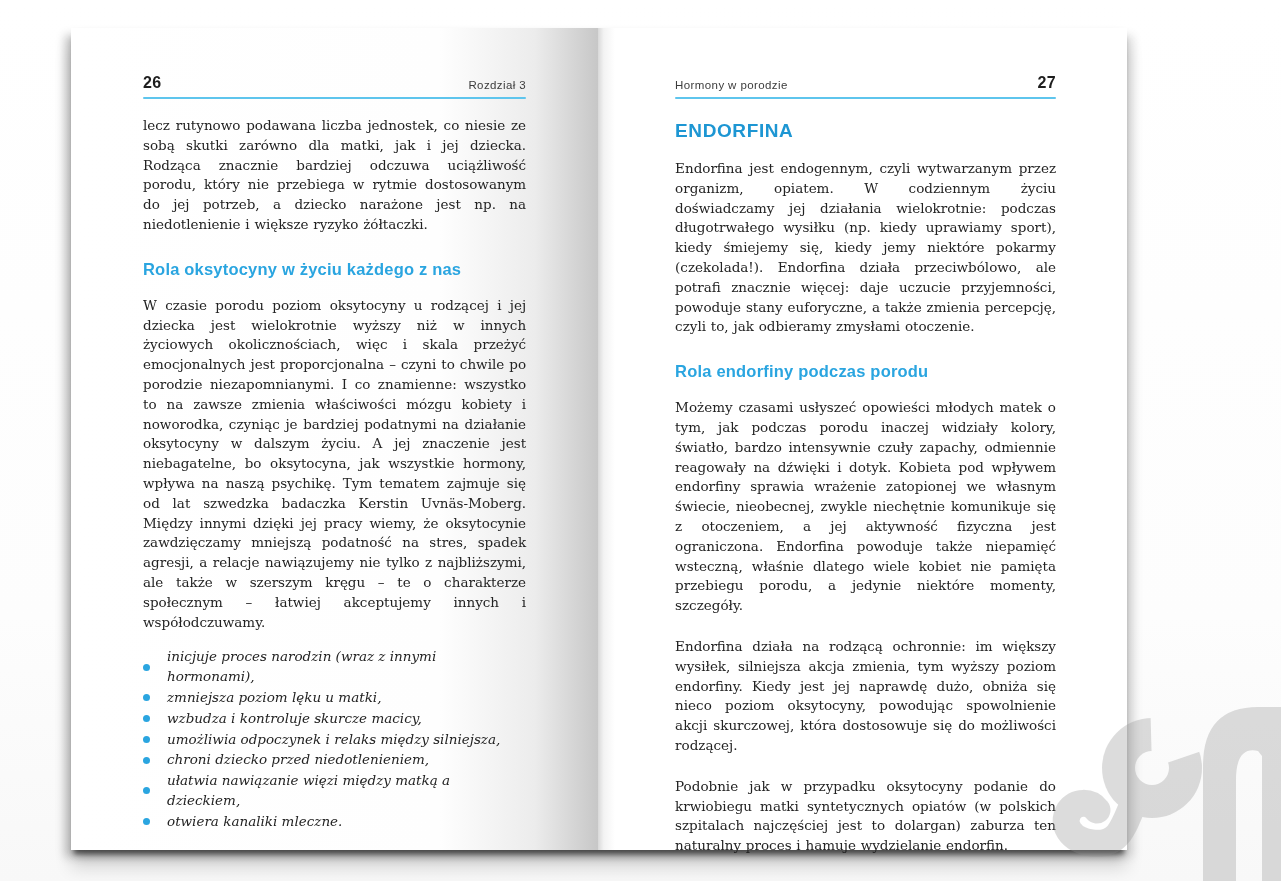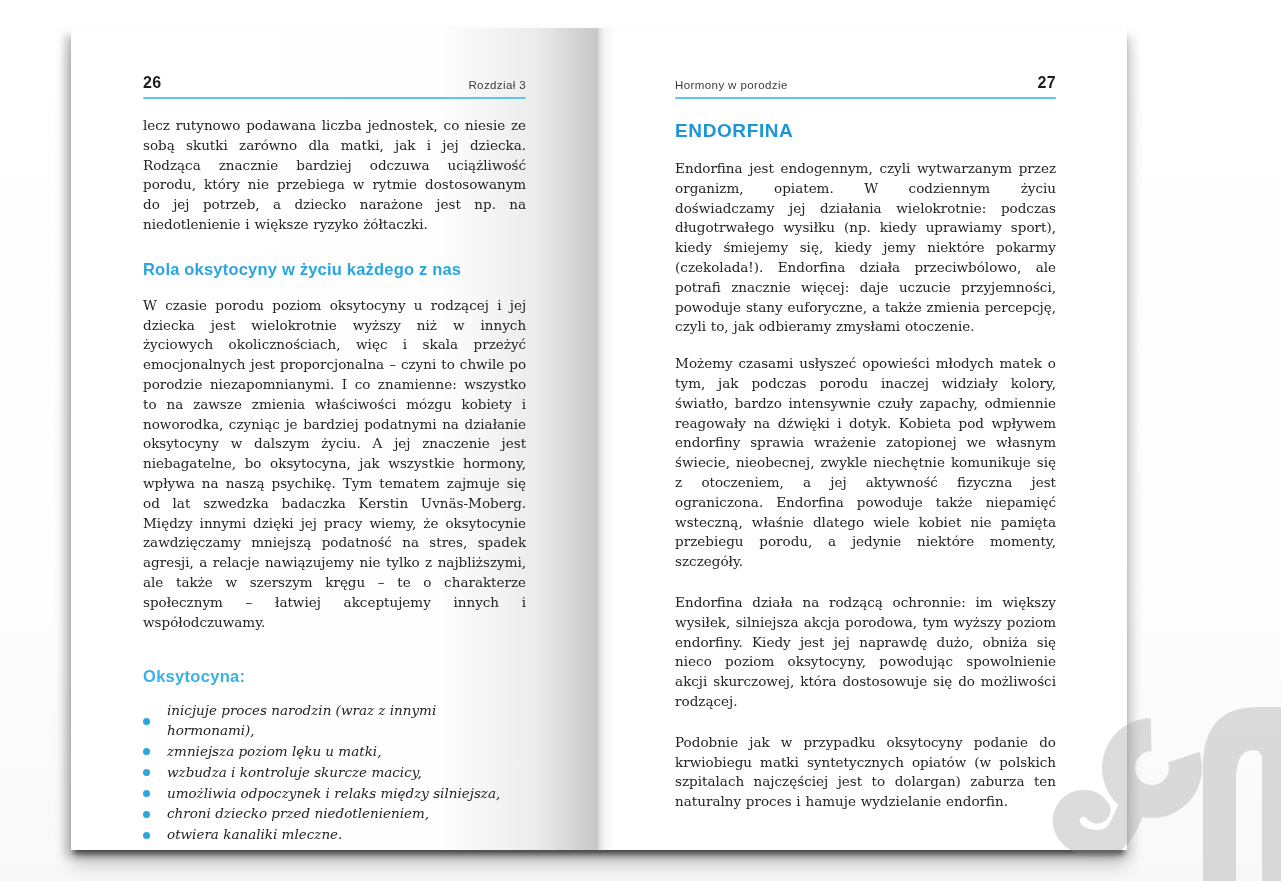--- a/index.html
+++ b/index.html
@@ -76,21 +76,20 @@
         <span class="running">Rozdział 3</span>
       </div>
       <div class="rule"></div>
 
       <p class="body">lecz rutynowo podawana liczba jednostek, co niesie ze sobą skutki zarówno dla matki, jak i jej dziecka. Rodząca znacznie bardziej odczuwa uciążliwość porodu, który nie przebiega w rytmie dostosowanym do jej potrzeb, a dziecko narażone jest np. na niedotlenienie i większe ryzyko żółtaczki.</p>
 
       <h2 class="section">Rola oksytocyny w życiu każdego z nas</h2>
 
       <p class="body">W czasie porodu poziom oksytocyny u rodzącej i jej dziecka jest wielokrotnie wyższy niż w innych życiowych okolicznościach, więc i skala przeżyć emocjonalnych jest proporcjonalna – czyni to chwile po porodzie niezapomnianymi. I co znamienne: wszystko to na zawsze zmienia właściwości mózgu kobiety i noworodka, czyniąc je bardziej podatnymi na działanie oksytocyny w dalszym życiu. A jej znaczenie jest niebagatelne, bo oksytocyna, jak wszystkie hormony, wpływa na naszą psychikę. Tym tematem zajmuje się od lat szwedzka badaczka Kerstin Uvnäs-Moberg. Między innymi dzięki jej pracy wiemy, że oksytocynie zawdzięczamy mniejszą podatność na stres, spadek agresji, a relacje nawiązujemy nie tylko z najbliższymi, ale także w szerszym kręgu – te o charakterze społecznym – łatwiej akceptujemy innych i współodczuwamy.</p>
 
-      <h3 class="listhead">Oksytocyna:</h3>
 
       <ul class="bullets">
           <li>
             <span class="dot"></span>
             <span>inicjuje proces narodzin (wraz z innymi hormonami),</span>
           </li>
           <li>
             <span class="dot"></span>
             <span>zmniejsza poziom lęku u matki,</span>
           </li>
@@ -101,41 +100,46 @@
           <li>
             <span class="dot"></span>
             <span>umożliwia odpoczynek i relaks między silniejsza,</span>
           </li>
           <li>
             <span class="dot"></span>
             <span>chroni dziecko przed niedotlenieniem,</span>
           </li>
           <li>
             <span class="dot"></span>
+            <span>ułatwia nawiązanie więzi między matką a dzieckiem,</span>
+          </li>
+          <li>
+            <span class="dot"></span>
             <span>otwiera kanaliki mleczne.</span>
           </li>
         </ul>
     </div>
   </section>
 
   <section class="page page-right">
     <div class="inner">
       <div class="pagehead">
         <span class="running">Hormony w porodzie</span>
         <span class="pagenum">27</span>
       </div>
       <div class="rule"></div>
 
       <h1 class="chapter">ENDORFINA</h1>
 
       <p class="body">Endorfina jest endogennym, czyli wytwarzanym przez organizm, opiatem. W codziennym życiu doświadczamy jej działania wielokrotnie: podczas długotrwałego wysiłku (np. kiedy uprawiamy sport), kiedy śmiejemy się, kiedy jemy niektóre pokarmy (czekolada!). Endorfina działa przeciwbólowo, ale potrafi znacznie więcej: daje uczucie przyjemności, powoduje stany euforyczne, a także zmienia percepcję, czyli to, jak odbieramy zmysłami otoczenie.</p>
 
+      <h2 class="section">Rola endorfiny podczas porodu</h2>
 
       <p class="body">Możemy czasami usłyszeć opowieści młodych matek o tym, jak podczas porodu inaczej widziały kolory, światło, bardzo intensywnie czuły zapachy, odmiennie reagowały na dźwięki i dotyk. Kobieta pod wpływem endorfiny sprawia wrażenie zatopionej we własnym świecie, nieobecnej, zwykle niechętnie komunikuje się z otoczeniem, a jej aktywność fizyczna jest ograniczona. Endorfina powoduje także niepamięć wsteczną, właśnie dlatego wiele kobiet nie pamięta przebiegu porodu, a jedynie niektóre momenty, szczegóły.</p>
-      <p class="body" style="margin-top:21px">Endorfina działa na rodzącą ochronnie: im większy wysiłek, silniejsza akcja porodowa, tym wyższy poziom endorfiny. Kiedy jest jej naprawdę dużo, obniża się nieco poziom oksytocyny, powodując spowolnienie akcji skurczowej, która dostosowuje się do możliwości rodzącej.</p>
+      <p class="body" style="margin-top:21px">Endorfina działa na rodzącą ochronnie: im większy wysiłek, silniejsza akcja zmienia, tym wyższy poziom endorfiny. Kiedy jest jej naprawdę dużo, obniża się nieco poziom oksytocyny, powodując spowolnienie akcji skurczowej, która dostosowuje się do możliwości rodzącej.</p>
       <p class="body" style="margin-top:21px">Podobnie jak w przypadku oksytocyny podanie do krwiobiegu matki syntetycznych opiatów (w polskich szpitalach najczęściej jest to dolargan) zaburza ten naturalny proces i hamuje wydzielanie endorfin.</p>
     </div>
   </section>
 </div>
 
 <svg class="wm" width="281" height="241" viewBox="0 0 281 241">
   <defs>
     <mask id="wm-mask">
       <rect width="281" height="241" fill="black"></rect>
       <circle cx="152" cy="128" r="50" fill="white"></circle>

